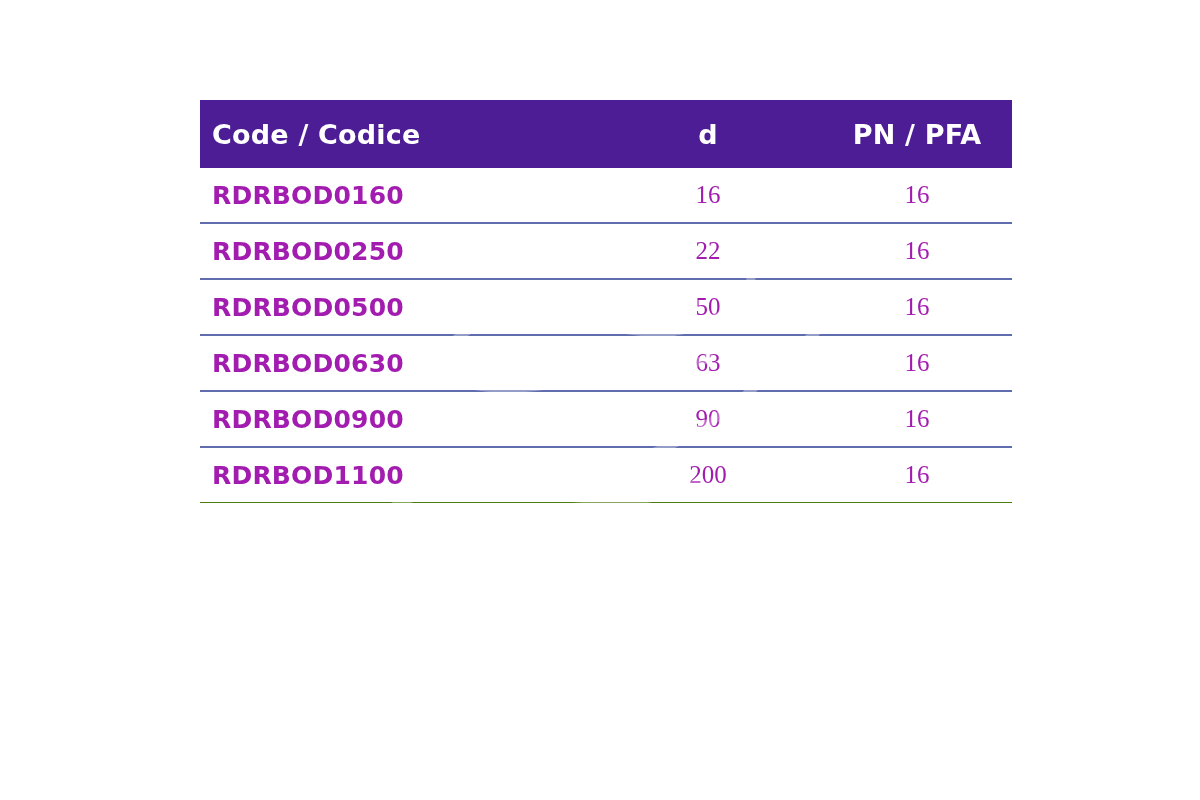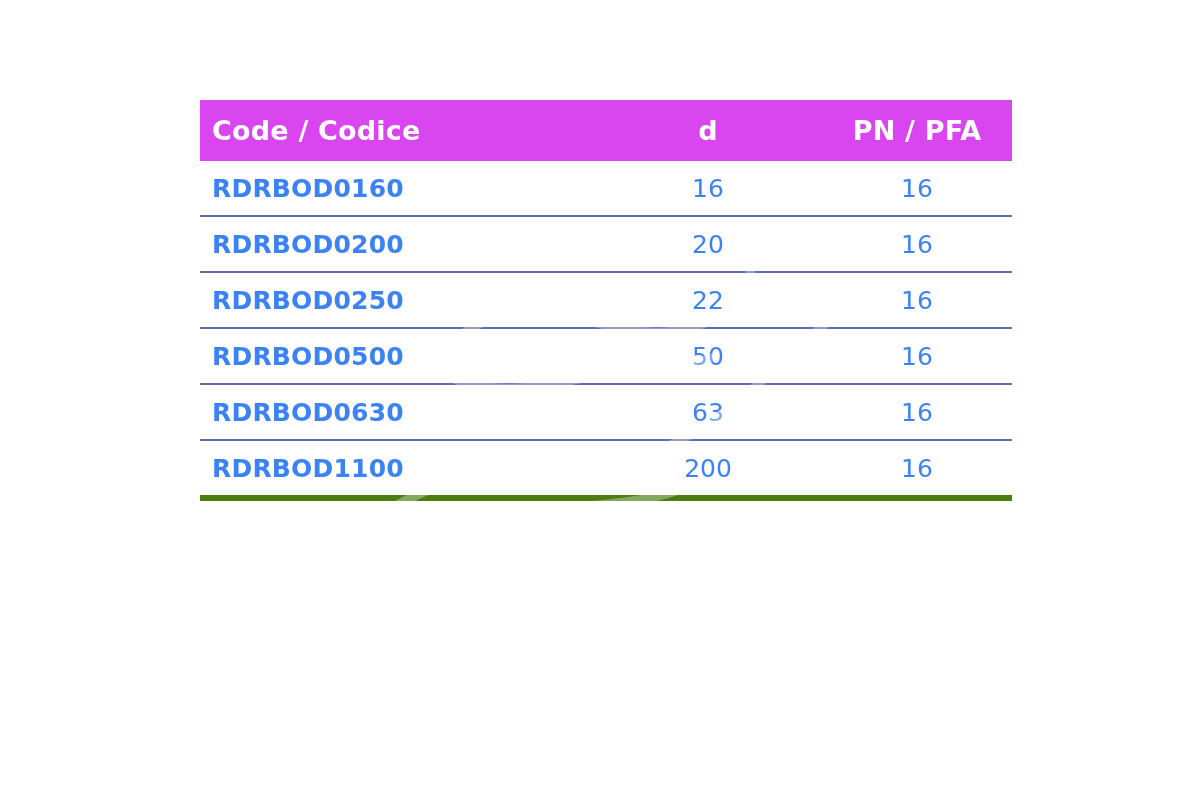--- a/index.html
+++ b/index.html
@@ -28,63 +28,64 @@
     width: 800px;
   }
 
   table.spec-table {
     width: 800px;
     border-collapse: collapse;
     table-layout: fixed;
   }
 
   table.spec-table thead th {
-    background: #d946ef;
+    background: #4c1d95;
     color: #ffffff;
     font-size: 27px;
     font-weight: bold;
-    height: 61px;
+    height: 68px;
     padding: 0 0 0 0;
     letter-spacing: 0.2px;
   }
 
   th.col-code {
     text-align: left;
     padding-left: 12px !important;
     width: 382px;
   }
   th.col-d {
     text-align: center;
     width: 228px;
   }
   th.col-pn {
     width: 190px;
   }
 
   table.spec-table tbody td {
     height: 52px;
     font-size: 25px;
-    color: #3b82f6;
+    color: #a21caf;
     border-bottom: 2px solid #5f6cae;
     background: #ffffff;
   }
 
   tbody tr:last-child td {
-    border-bottom: 6px solid #4d7c0f;
+    border-bottom: 1px solid #4d7c0f;
   }
 
   td.cell-code {
     text-align: left;
     padding-left: 12px;
     font-weight: bold;
     letter-spacing: 0.2px;
   }
   td.cell-d, td.cell-pn {
     text-align: center;
     font-weight: normal;
+    font-family: Liberation Serif, serif;
   }
 
   
   .watermark {
     position: absolute;
     left: 230px;
     top: 250px;
     width: 620px;
     height: 360px;
     pointer-events: none;
@@ -105,37 +106,37 @@
           <th class="col-pn">PN / PFA</th>
         </tr>
       </thead>
       <tbody>
         <tr>
           <td class="cell-code">RDRBOD0160</td>
           <td class="cell-d">16</td>
           <td class="cell-pn">16</td>
         </tr>
         <tr>
-          <td class="cell-code">RDRBOD0200</td>
-          <td class="cell-d">20</td>
-          <td class="cell-pn">16</td>
-        </tr>
-        <tr>
           <td class="cell-code">RDRBOD0250</td>
           <td class="cell-d">22</td>
           <td class="cell-pn">16</td>
         </tr>
         <tr>
           <td class="cell-code">RDRBOD0500</td>
           <td class="cell-d">50</td>
           <td class="cell-pn">16</td>
         </tr>
         <tr>
           <td class="cell-code">RDRBOD0630</td>
           <td class="cell-d">63</td>
+          <td class="cell-pn">16</td>
+        </tr>
+        <tr>
+          <td class="cell-code">RDRBOD0900</td>
+          <td class="cell-d">90</td>
           <td class="cell-pn">16</td>
         </tr>
         <tr>
           <td class="cell-code">RDRBOD1100</td>
           <td class="cell-d">200</td>
           <td class="cell-pn">16</td>
         </tr>
       </tbody>
     </table>
   </div>

